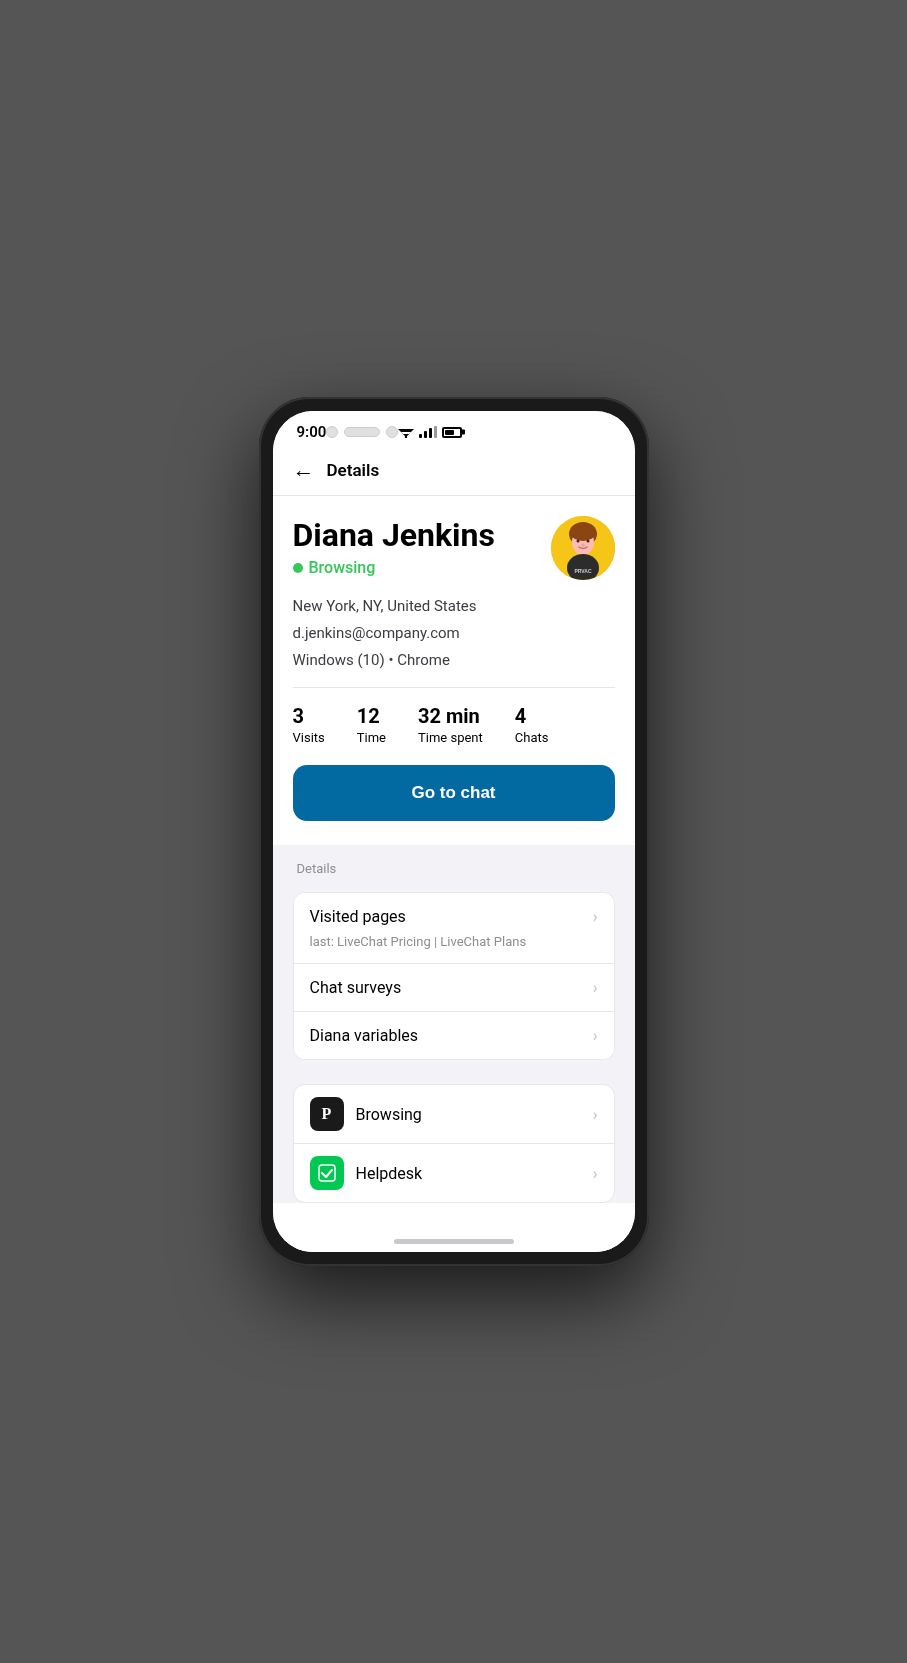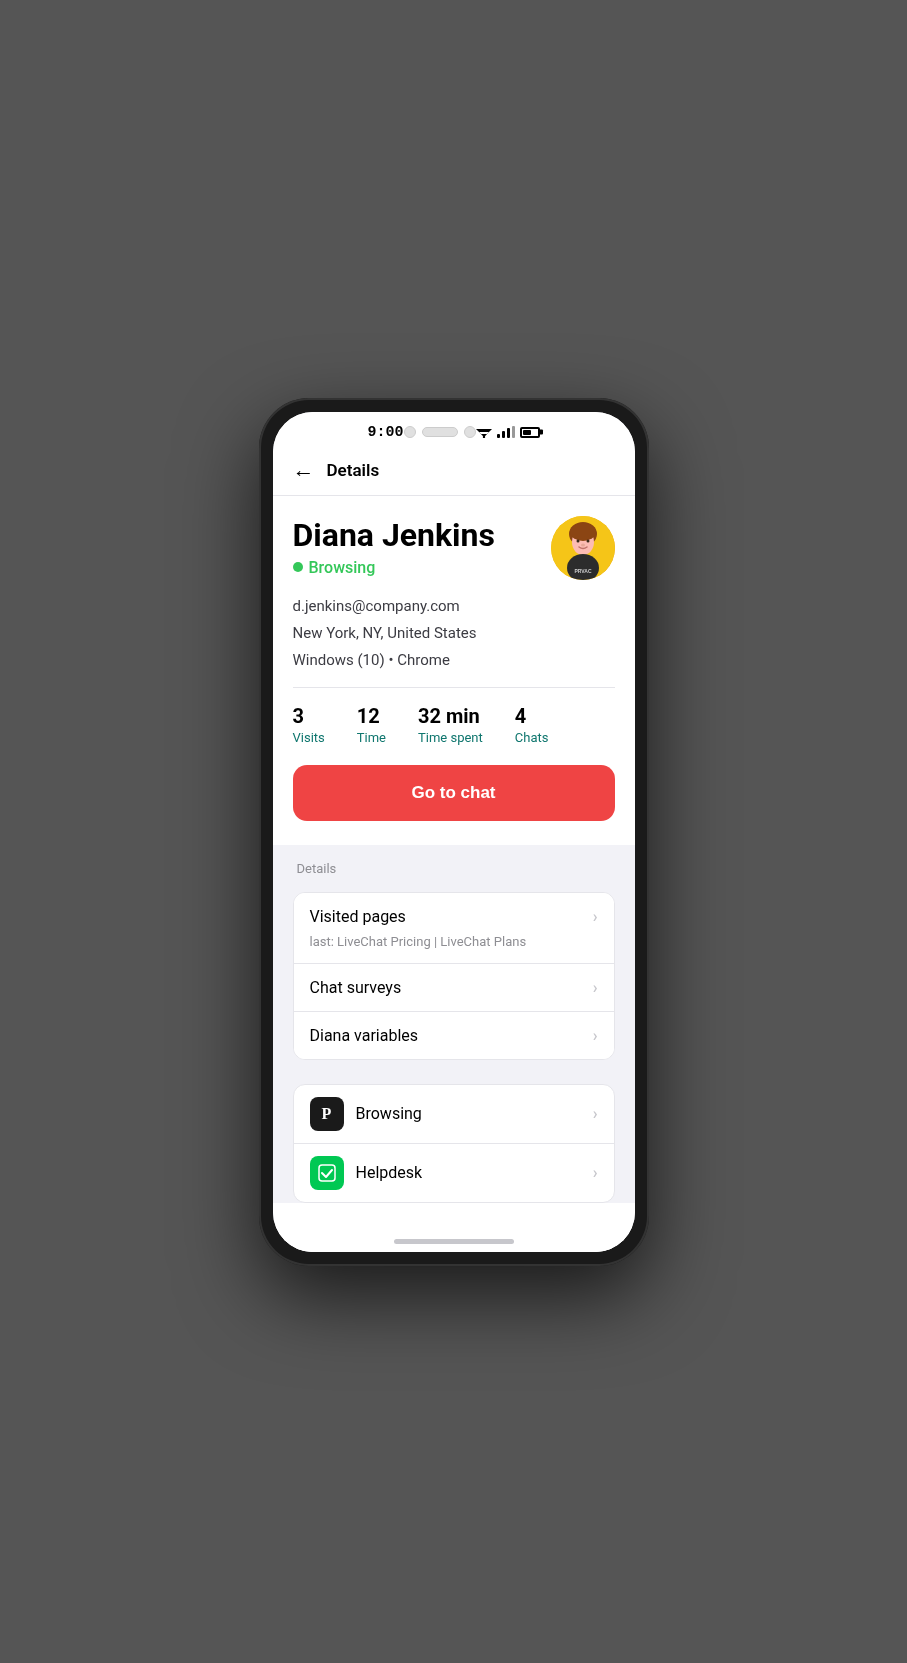--- a/index.html
+++ b/index.html
@@ -23,25 +23,24 @@
 
     .phone-inner {
       background: #f2f2f7;
       border-radius: 40px;
       overflow: hidden;
       position: relative;
     }
 
     .status-bar {
       display: flex;
-      justify-content: center;
+      justify-content: flex-start;
       align-items: center;
       padding: 12px 24px 8px;
       background: #fff;
-      font-family: Liberation Mono, monospace;
     }
 
     .status-time {
       font-size: 15px;
       font-weight: 600;
       color: #000;
     }
 
     .status-center {
       display: flex;
@@ -229,28 +228,28 @@
 
     .stat-value {
       font-size: 20px;
       font-weight: 700;
       color: #000;
       line-height: 1.2;
     }
 
     .stat-label {
       font-size: 13px;
-      color: #0f766e;
+      color: #000000;
       margin-top: 2px;
     }
 
     .go-to-chat-btn {
       display: block;
       width: 100%;
-      background: #ef4444;
+      background: #0369a1;
       color: #fff;
       border: none;
       border-radius: 14px;
       padding: 18px;
       font-size: 17px;
       font-weight: 600;
       text-align: center;
       cursor: pointer;
       margin-bottom: 24px;
     }
@@ -446,22 +445,22 @@
               <path d="M28 31 Q32 34 36 31" stroke="#c0736a" stroke-width="1.5" fill="none" stroke-linecap="round"></path>
 
               <ellipse cx="32" cy="29" rx="2" ry="1.5" fill="#e8a898"></ellipse>
 
               <text x="32" y="57" text-anchor="middle" font-size="5" font-weight="bold" fill="#ccc" font-family="Arial">PRVAC</text>
             </svg>
           </div>
         </div>
 
         <div class="contact-details">
+          <div class="contact-item">New York, NY, United States</div>
           <div class="contact-item">d.jenkins@company.com</div>
-          <div class="contact-item">New York, NY, United States</div>
           <div class="contact-item">Windows (10) • Chrome</div>
         </div>
 
         <div class="divider"></div>
 
         <div class="stats-row">
           <div class="stat-item">
             <span class="stat-value">3</span>
             <span class="stat-label">Visits</span>
           </div>

